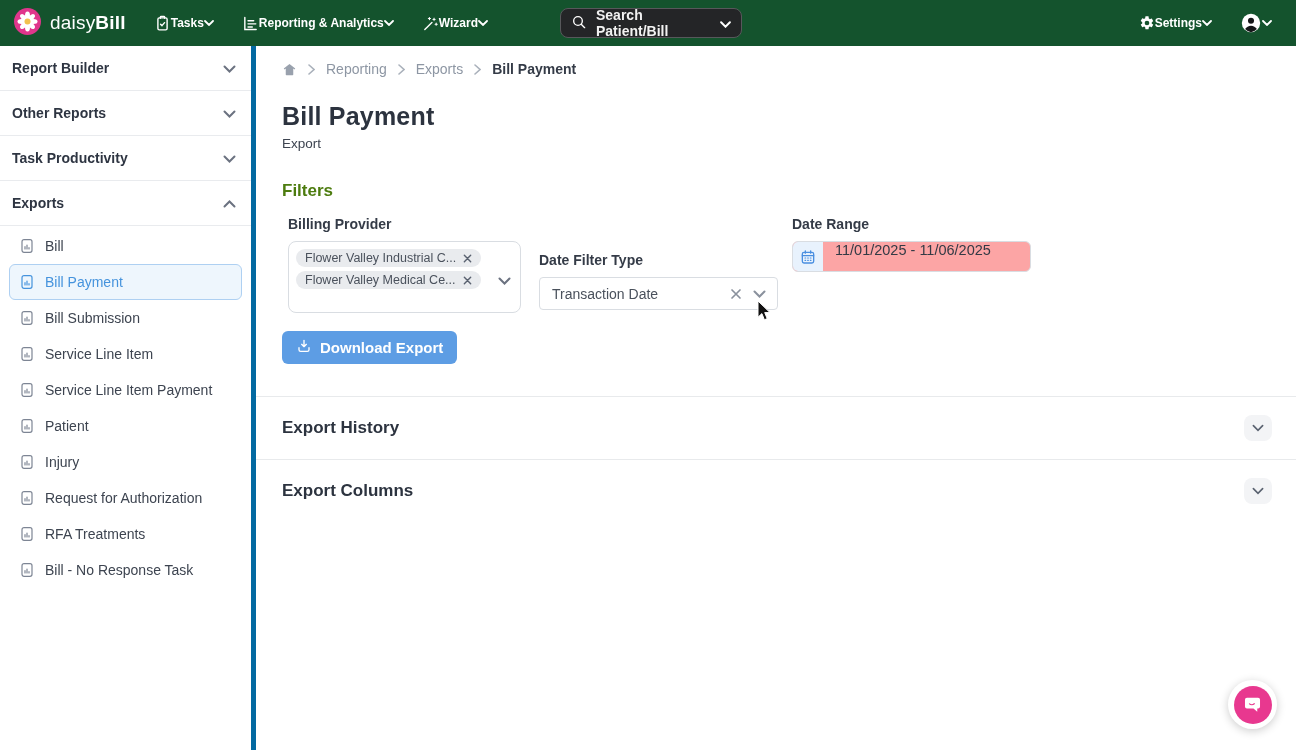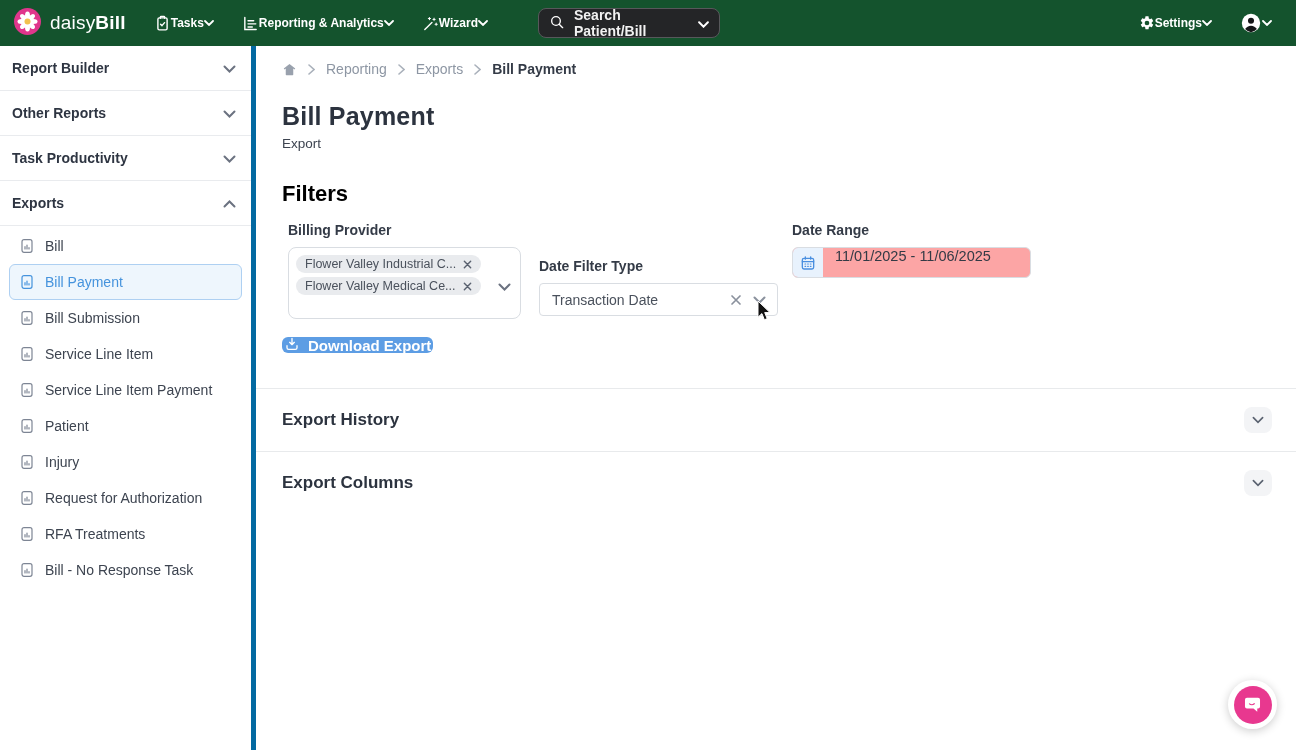--- a/index.html
+++ b/index.html
@@ -10,21 +10,21 @@
   
   .navbar { position: relative; display: flex; align-items: center; height: 46px; background: #14532d; color: #fff; }
   .nav-left { display: flex; align-items: center; gap: 28px; padding-left: 14px; }
   .brand { display: flex; align-items: center; gap: 9px; cursor: pointer; }
   .brand-word { font-size: 19px; color: #fff; letter-spacing: .2px; }
   .brand-word .light { font-weight: 400; }
   .brand-word .bold { font-weight: 700; }
   .nav-item { display: flex; align-items: center; gap: 0; font-size: 12px; font-weight: 600; color: #fff; cursor: pointer; }
   .nav-item svg { display: block; }
   .chev { display: inline-block; color: #fff; }
-  .nav-search { position: absolute; left: 538px; top: 8px; width: 182px; height: 30px; background: #242527; border: 1px solid #57585b;
+  .nav-search { position: absolute; left: 560px; top: 8px; width: 182px; height: 30px; background: #242527; border: 1px solid #57585b;
     border-radius: 8px; display: flex; align-items: center; gap: 9px; padding: 0 10px; font-size: 14px; font-weight: 600; color: #f2f2f2; cursor: pointer; }
   .nav-search .chev { margin-left: auto; }
   .nav-right { margin-left: auto; display: flex; align-items: center; gap: 28px; padding-right: 24px; }
 
   
   .main-row { display: flex; height: 704px; }
 
   
   .sidebar { width: 256px; min-width: 256px; background: #fff; border-right: 5px solid #0369a1; }
   .side-section { height: 45px; display: flex; align-items: center; justify-content: space-between;
@@ -43,21 +43,21 @@
   .content { flex: 1; position: relative; padding: 15px 0 0 26px; }
   .breadcrumb { display: flex; align-items: center; gap: 11px; font-size: 14px; color: #8d96a3; }
   .breadcrumb .home { color: #99a1ad; display: flex; cursor: pointer; }
   .crumb-sep { color: #aab1bb; display: flex; }
   .crumb-link { color: #8d96a3; cursor: pointer; }
   .crumb-current { color: #343b47; font-weight: 700; }
 
   .page-title { margin-top: 25px; font-size: 25px; font-weight: 700; color: #2c333f; letter-spacing: .2px; }
   .page-subtitle { margin-top: 5px; font-size: 13.5px; color: #3d4450; }
 
-  .filters-heading { margin-top: 30px; font-size: 22px; font-weight: 700; color: #000000; }
+  .filters-heading { margin-top: 30px; font-size: 17px; font-weight: 700; color: #4d7c0f; }
   .fields { display: flex; margin-top: 15px; align-items: flex-start; }
   .field-label { font-size: 14px; font-weight: 700; color: #343b47; margin-bottom: 9px; }
 
   .field-bp { width: 233px; margin-right: 18px; margin-left: 6px; }
   .bp-box { position: relative; height: 72px; border: 1px solid #d9dde2; border-radius: 8px; padding: 7px 30px 7px 7px; cursor: pointer; }
   .chips { display: flex; flex-direction: column; gap: 4px; }
   .chip { display: inline-flex; align-items: center; gap: 7px; background: #e9ebee; border-radius: 10px; padding: 2px 9px;
     font-size: 12.5px; color: #4a515c; width: fit-content; white-space: nowrap; }
   .chip-x { color: #5a6270; display: flex; cursor: pointer; }
   .bp-chev { position: absolute; right: 9px; top: 29px; color: #6b7280; }
@@ -69,22 +69,22 @@
   .select-icons { margin-left: auto; display: flex; align-items: center; gap: 11px; color: #8a919d; }
   .select-icons span { display: flex; cursor: pointer; }
 
   .field-dr { width: 239px; }
   .date-input { height: 31px; border: 1px solid #d9dde2; border-radius: 6px; display: flex; align-items: flex-start; overflow: hidden;
     background: #fca5a5; cursor: text; }
   .cal-tile { width: 30px; align-self: stretch; background: #e8f2fd; display: flex; align-items: center; justify-content: center;
     color: #4a8fe0; cursor: pointer; }
   .date-value { padding-left: 12px; font-size: 14.5px; color: #333a45; }
 
-  .download-btn { margin-top: 18px; height: 16px; background: #5d9de4; color: #fff; border: none; border-radius: 6px;
-    padding: 0 2px; display: inline-flex; align-items: center; gap: 8px; font-size: 15px; font-weight: 600;
+  .download-btn { margin-top: 18px; height: 33px; background: #5d9de4; color: #fff; border: none; border-radius: 6px;
+    padding: 0 14px; display: inline-flex; align-items: center; gap: 8px; font-size: 15px; font-weight: 600;
     font-family: "Liberation Sans", sans-serif; cursor: pointer; }
 
   .hdivider { border: none; border-top: 1px solid #e8eaec; margin: 32px 0 0 -26px; }
   .collapse-row { height: 62px; display: flex; align-items: center; justify-content: space-between; padding-right: 24px; }
   .collapse-title { font-size: 17px; font-weight: 700; color: #2c333f; }
   .chev-btn { width: 28px; height: 26px; background: #f3f4f6; border: none; border-radius: 8px;
     display: flex; align-items: center; justify-content: center; color: #5a6270; cursor: pointer; }
 
   
   .cursor { position: absolute; left: 757px; top: 301px; z-index: 60; pointer-events: none; }

